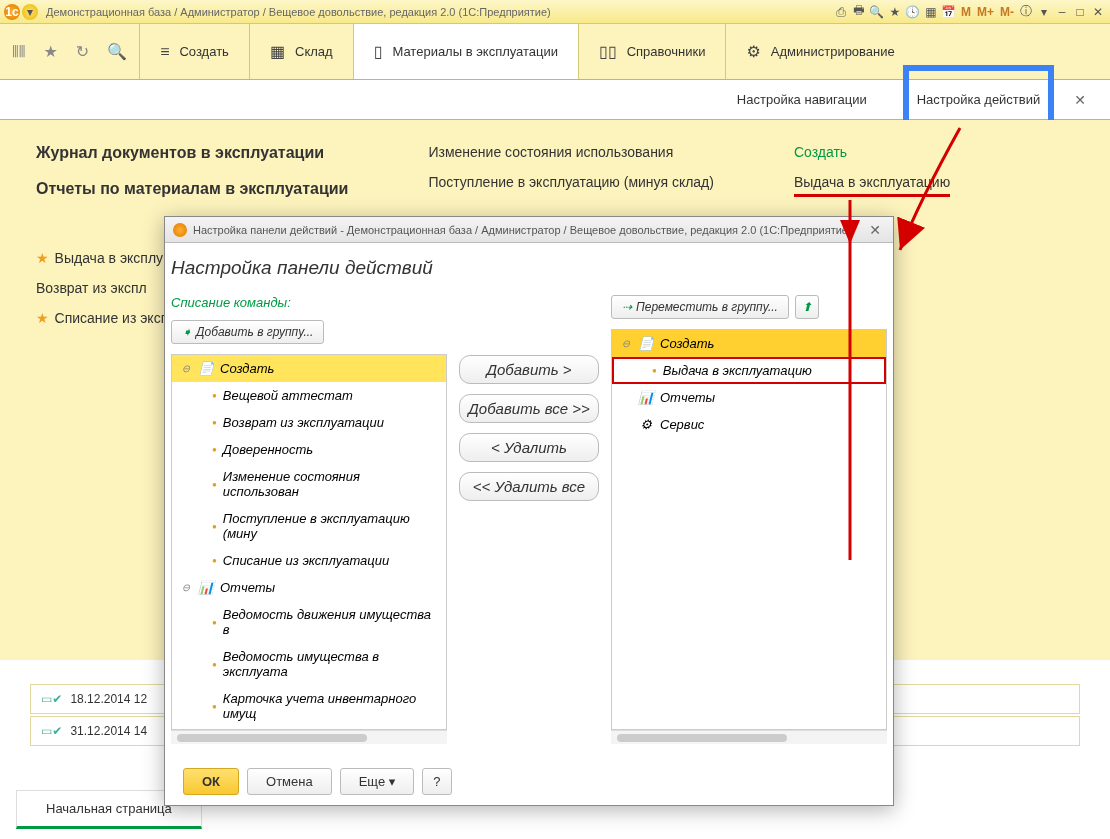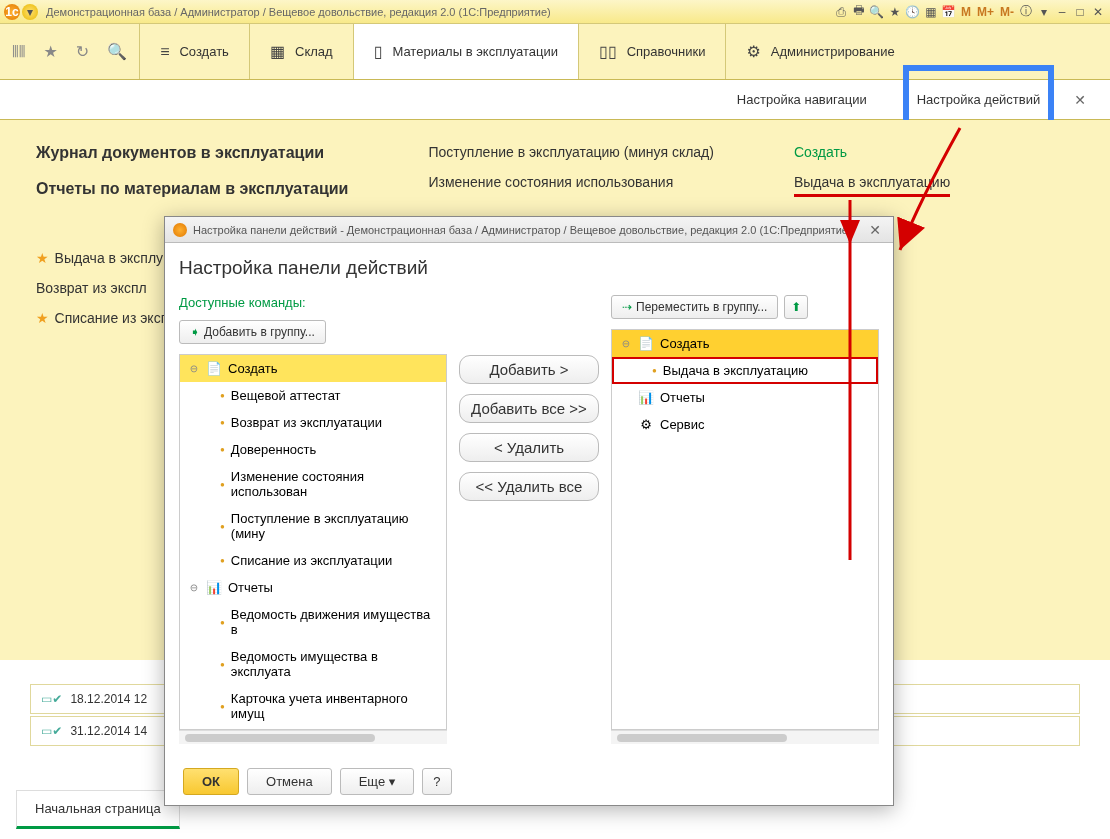--- a/index.html
+++ b/index.html
@@ -33,21 +33,21 @@
     .content-col h3 { font-size: 16px; font-weight: bold; color: #333; margin-bottom: 4px; }
     .content-col .link { font-size: 14px; color: #333; cursor: pointer; }
     .content-col .link.green { color: #009a44; }
     .content-col .link.underlined { border-bottom: 3px solid #d40000; padding-bottom: 4px; display: inline-block; }
     .star { color: #f0a020; margin-right: 6px; }
     
     .dialog { position: absolute; left: 164px; top: 216px; width: 730px; height: 590px; background: #fff; border: 1px solid #888; box-shadow: 0 4px 20px rgba(0,0,0,0.3); display: flex; flex-direction: column; }
     .dialog-title { height: 26px; background: linear-gradient(#f4f4f4, #e4e4e4); display: flex; align-items: center; padding: 0 8px; font-size: 11px; color: #555; border-bottom: 1px solid #bbb; }
     .dialog-title-icon { width: 14px; height: 14px; background: radial-gradient(#ffb030, #e07800); border-radius: 50%; margin-right: 6px; }
     .dialog-close { margin-left: auto; cursor: pointer; color: #666; font-size: 14px; padding: 0 4px; }
-    .dialog-body { padding: 14px 14px; flex: 1; display: flex; flex-direction: column; overflow: hidden; }
+    .dialog-body { padding: 14px 6px; flex: 1; display: flex; flex-direction: column; overflow: hidden; font-style: italic; }
     .dialog-heading { font-size: 19px; color: #333; margin-bottom: 16px; font-weight: normal; }
     .dialog-columns { display: flex; gap: 12px; flex: 1; overflow: hidden; }
     .dialog-col { flex: 1; display: flex; flex-direction: column; overflow: hidden; }
     .dialog-col-label { color: #009a44; font-size: 13px; margin-bottom: 10px; }
     .dialog-col-toolbar { display: flex; gap: 6px; margin-bottom: 10px; }
     .small-btn { border: 1px solid #bbb; background: linear-gradient(#fff, #eee); padding: 4px 10px; border-radius: 3px; font-size: 12px; color: #333; cursor: pointer; display: flex; align-items: center; gap: 4px; }
     .small-btn .arrow { color: #009a44; }
     .small-btn.icon-only { padding: 4px 6px; }
     .tree { border: 1px solid #ccc; flex: 1; overflow: auto; font-size: 13px; }
     .tree-row { display: flex; align-items: center; padding: 6px 8px; gap: 6px; cursor: pointer; }
@@ -65,21 +65,21 @@
     
     .dialog-footer { padding: 10px 18px; display: flex; gap: 8px; }
     .dlg-btn { border: 1px solid #bbb; background: linear-gradient(#fff, #eee); padding: 5px 18px; border-radius: 3px; font-size: 13px; color: #333; cursor: pointer; }
     .dlg-btn.primary { background: linear-gradient(#ffe070, #f8c830); border-color: #d4a820; font-weight: bold; }
     .dlg-btn.sm { padding: 5px 10px; }
     
     .bottom-rows { position: absolute; left: 30px; top: 684px; width: 1050px; }
     .bottom-row { display: flex; align-items: center; height: 30px; border: 1px solid #e0d89c; background: #fff; font-size: 12px; color: #333; padding: 0 10px; gap: 8px; margin-bottom: 2px; }
     .bottom-row .ricon { color: #4a9; }
     
-    .bottom-tab { position: absolute; left: 16px; bottom: 10px; padding: 10px 18px; font-size: 13px; color: #333; border: 1px solid #ddd; border-bottom: 3px solid #009a44; background: #fff; }
+    .bottom-tab { position: absolute; left: 16px; bottom: 10px; padding: 10px 29px; font-size: 13px; color: #333; border: 1px solid #ddd; border-bottom: 3px solid #009a44; background: #fff; }
     
     .arrow-svg { position: absolute; pointer-events: none; }
   </style>
 </head>
 <body>
 
 <div class="titlebar">
   <div class="titlebar-icons-left">
     <span class="tb-icon orange">1c</span>
     <span class="tb-icon yellow">▾</span>
@@ -145,22 +145,22 @@
   <div class="content-columns">
     <div class="content-col">
       <h3>Журнал документов в эксплуатации</h3>
       <h3>Отчеты по материалам в эксплуатации</h3>
       <div style="height:20px"></div>
       <span class="link"><span class="star">★</span><span>Выдача в эксплу</span></span>
       <span class="link">Возврат из экспл</span>
       <span class="link"><span class="star">★</span><span>Списание из эксп</span></span>
     </div>
     <div class="content-col">
+      <span class="link">Изменение состояния использования</span>
       <span class="link">Поступление в эксплуатацию (минуя склад)</span>
-      <span class="link">Изменение состояния использования</span>
     </div>
     <div class="content-col">
       <span class="link green">Создать</span>
       <span class="link underlined">Выдача в эксплуатацию</span>
     </div>
   </div>
 </div>
 
 <div class="bottom-rows">
   <div class="bottom-row">
@@ -179,21 +179,21 @@
   <div class="dialog-title">
     <span class="dialog-title-icon"></span>
     <span>Настройка панели действий - Демонстрационная база / Администратор / Вещевое довольствие, редакция 2.0  (1С:Предприятие)</span>
     <span class="dialog-close">✕</span>
   </div>
   <div class="dialog-body">
     <div class="dialog-heading">Настройка панели действий</div>
     <div class="dialog-columns">
 
       <div class="dialog-col">
-        <div class="dialog-col-label">Доступные команды:</div>
+        <div class="dialog-col-label">Списание команды:</div>
         <div class="dialog-col-toolbar">
           <div class="small-btn">
               <span class="arrow">➧</span>
               <span>Добавить в группу...</span>
             </div>
         </div>
         <div class="tree">
           <div class="tree-row indent0 selected">
               <span class="exp">⊖</span>
               <span class="ticon">📄</span>

